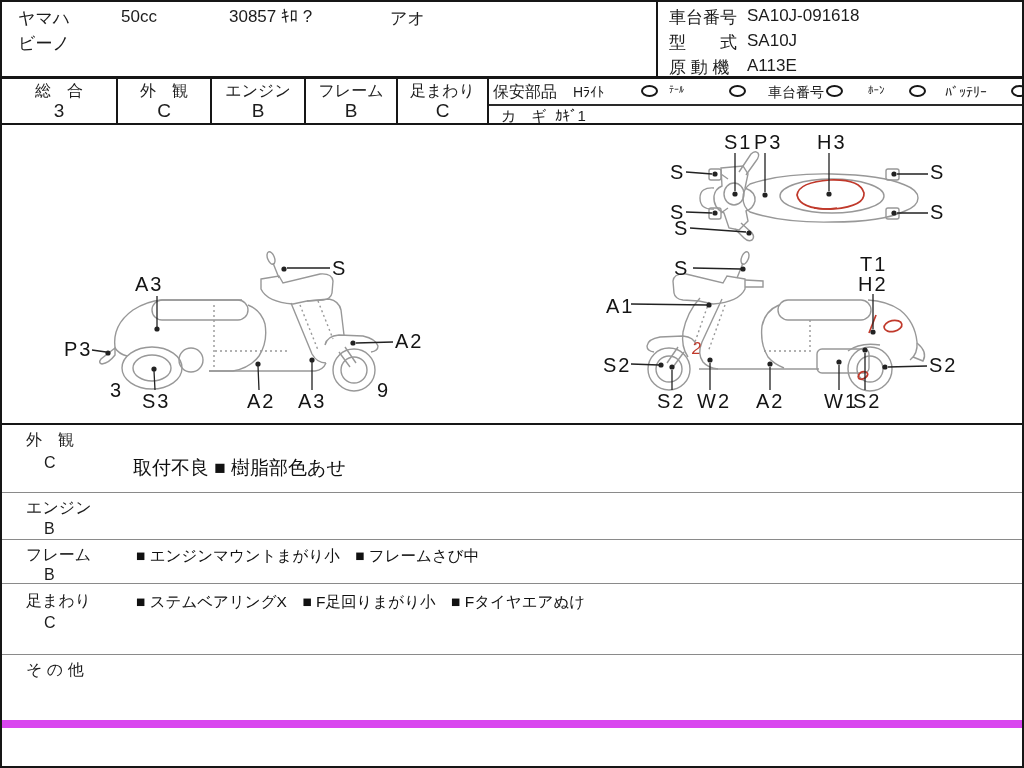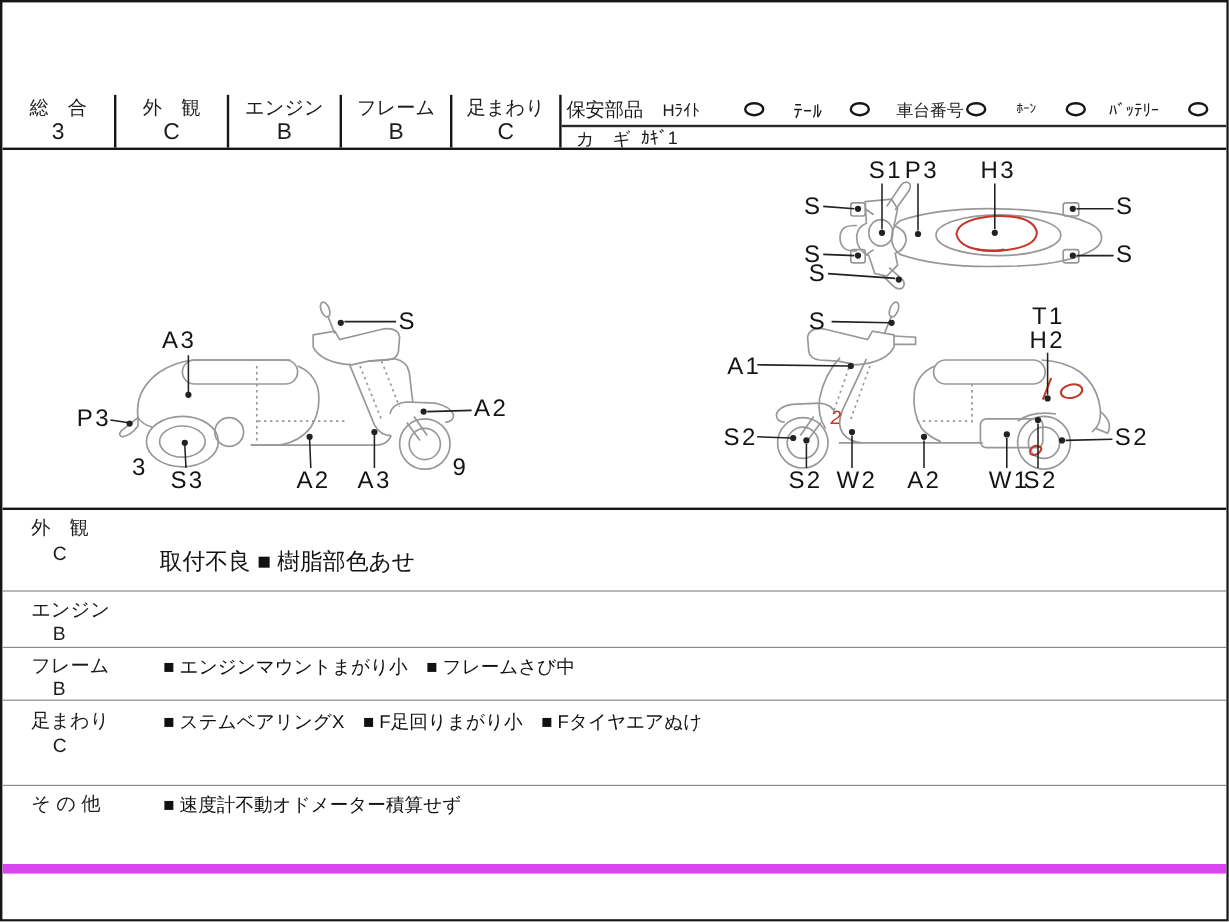--- a/index.html
+++ b/index.html
@@ -35,23 +35,37 @@
   .nrow .lab{position:absolute;left:24px;font-size:16px;white-space:pre;}
   .nrow .grd{position:absolute;left:42px;font-size:16px;}
   .nrow .txt{position:absolute;left:134px;font-size:15.5px;white-space:pre;color:#111;}
   .nrow .txt2{position:absolute;left:131px;font-size:19px;white-space:pre;color:#111;}
 </style>
 </head>
 <body>
 
 <div class="sheet">
 
+  <div class="hdr">
+    <span class="f" style="left:16px;top:5px">ヤマハ</span>
+    <span class="f" style="left:119px;top:5px">50cc</span>
+    <span class="f" style="left:227px;top:5px">30857 ｷﾛ ?</span>
+    <span class="f" style="left:388px;top:5px">アオ</span>
+    <span class="f" style="left:16px;top:30px">ビーノ</span>
+    <div class="vdiv"></div>
+    <span class="f" style="left:667px;top:4px">車台番号</span>
+    <span class="f" style="left:745px;top:4px">SA10J-091618</span>
+    <span class="f" style="left:667px;top:29px">型　　式</span>
+    <span class="f" style="left:745px;top:29px">SA10J</span>
+    <span class="f" style="left:667px;top:54px">原 動 機</span>
+    <span class="f" style="left:745px;top:54px">A113E</span>
+  </div>
 
   <div class="grades">
-    <div class="gcell" style="width:95px">
+    <div class="gcell" style="width:116px">
       <span class="gl">総　合</span>
       <span class="gv">3</span>
     </div>
     <div class="gcell" style="width:94px">
       <span class="gl">外　観</span>
       <span class="gv">C</span>
     </div>
     <div class="gcell" style="width:94px">
       <span class="gl">エンジン</span>
       <span class="gv">B</span>
@@ -61,21 +75,21 @@
       <span class="gv">B</span>
     </div>
     <div class="gcell" style="width:91px">
       <span class="gl">足まわり</span>
       <span class="gv">C</span>
     </div>
     <div class="hoan">
       <span style="left:4px;top:3px;font-size:16px">保安部品</span>
       <span style="left:84px;top:5px;font-size:14px">Hﾗｲﾄ</span>
       <div class="ok-circle" style="left:152px;top:6px"></div>
-      <span style="left:193px;top:5px;font-size:16px">ﾃｰﾙ</span>
+      <span style="left:180px;top:5px;font-size:10px">ﾃｰﾙ</span>
       <div class="ok-circle" style="left:240px;top:6px"></div>
       <span style="left:279px;top:5px;font-size:14px">車台番号</span>
       <div class="ok-circle" style="left:337px;top:6px"></div>
       <span style="left:379px;top:5px;font-size:11px">ﾎｰﾝ</span>
       <div class="ok-circle" style="left:420px;top:6px"></div>
       <span style="left:456px;top:5px;font-size:14px">ﾊﾞｯﾃﾘｰ</span>
       <div class="ok-circle" style="left:522px;top:6px"></div>
       <div class="hline"></div>
       <span style="left:12px;top:28px;font-size:15px">カ　ギ</span>
       <span style="left:66px;top:28px;font-size:15px">ｶｷﾞ1</span>
@@ -236,18 +250,17 @@
       <span class="grd" style="top:26px">B</span>
       <span class="txt" style="top:6px">■ エンジンマウントまがり小　■ フレームさび中</span>
     </div>
     <div class="nrow" style="height:70px">
       <span class="lab" style="top:7px">足まわり</span>
       <span class="grd" style="top:30px">C</span>
       <span class="txt" style="top:8px">■ ステムベアリングX　■ F足回りまがり小　■ Fタイヤエアぬけ</span>
     </div>
     <div class="nrow" style="height:65px;border-bottom:8px solid #d946ef">
       <span class="lab" style="top:5px">そ の 他</span>
-      <span class="txt" style="top:6px">■ 速度計不動オドメーター積算せず</span>
     </div>
     <div class="nrow" style="height:39px;border-bottom:2px solid #555"></div>
   </div>
 
 </div>
 
 </body></html>

